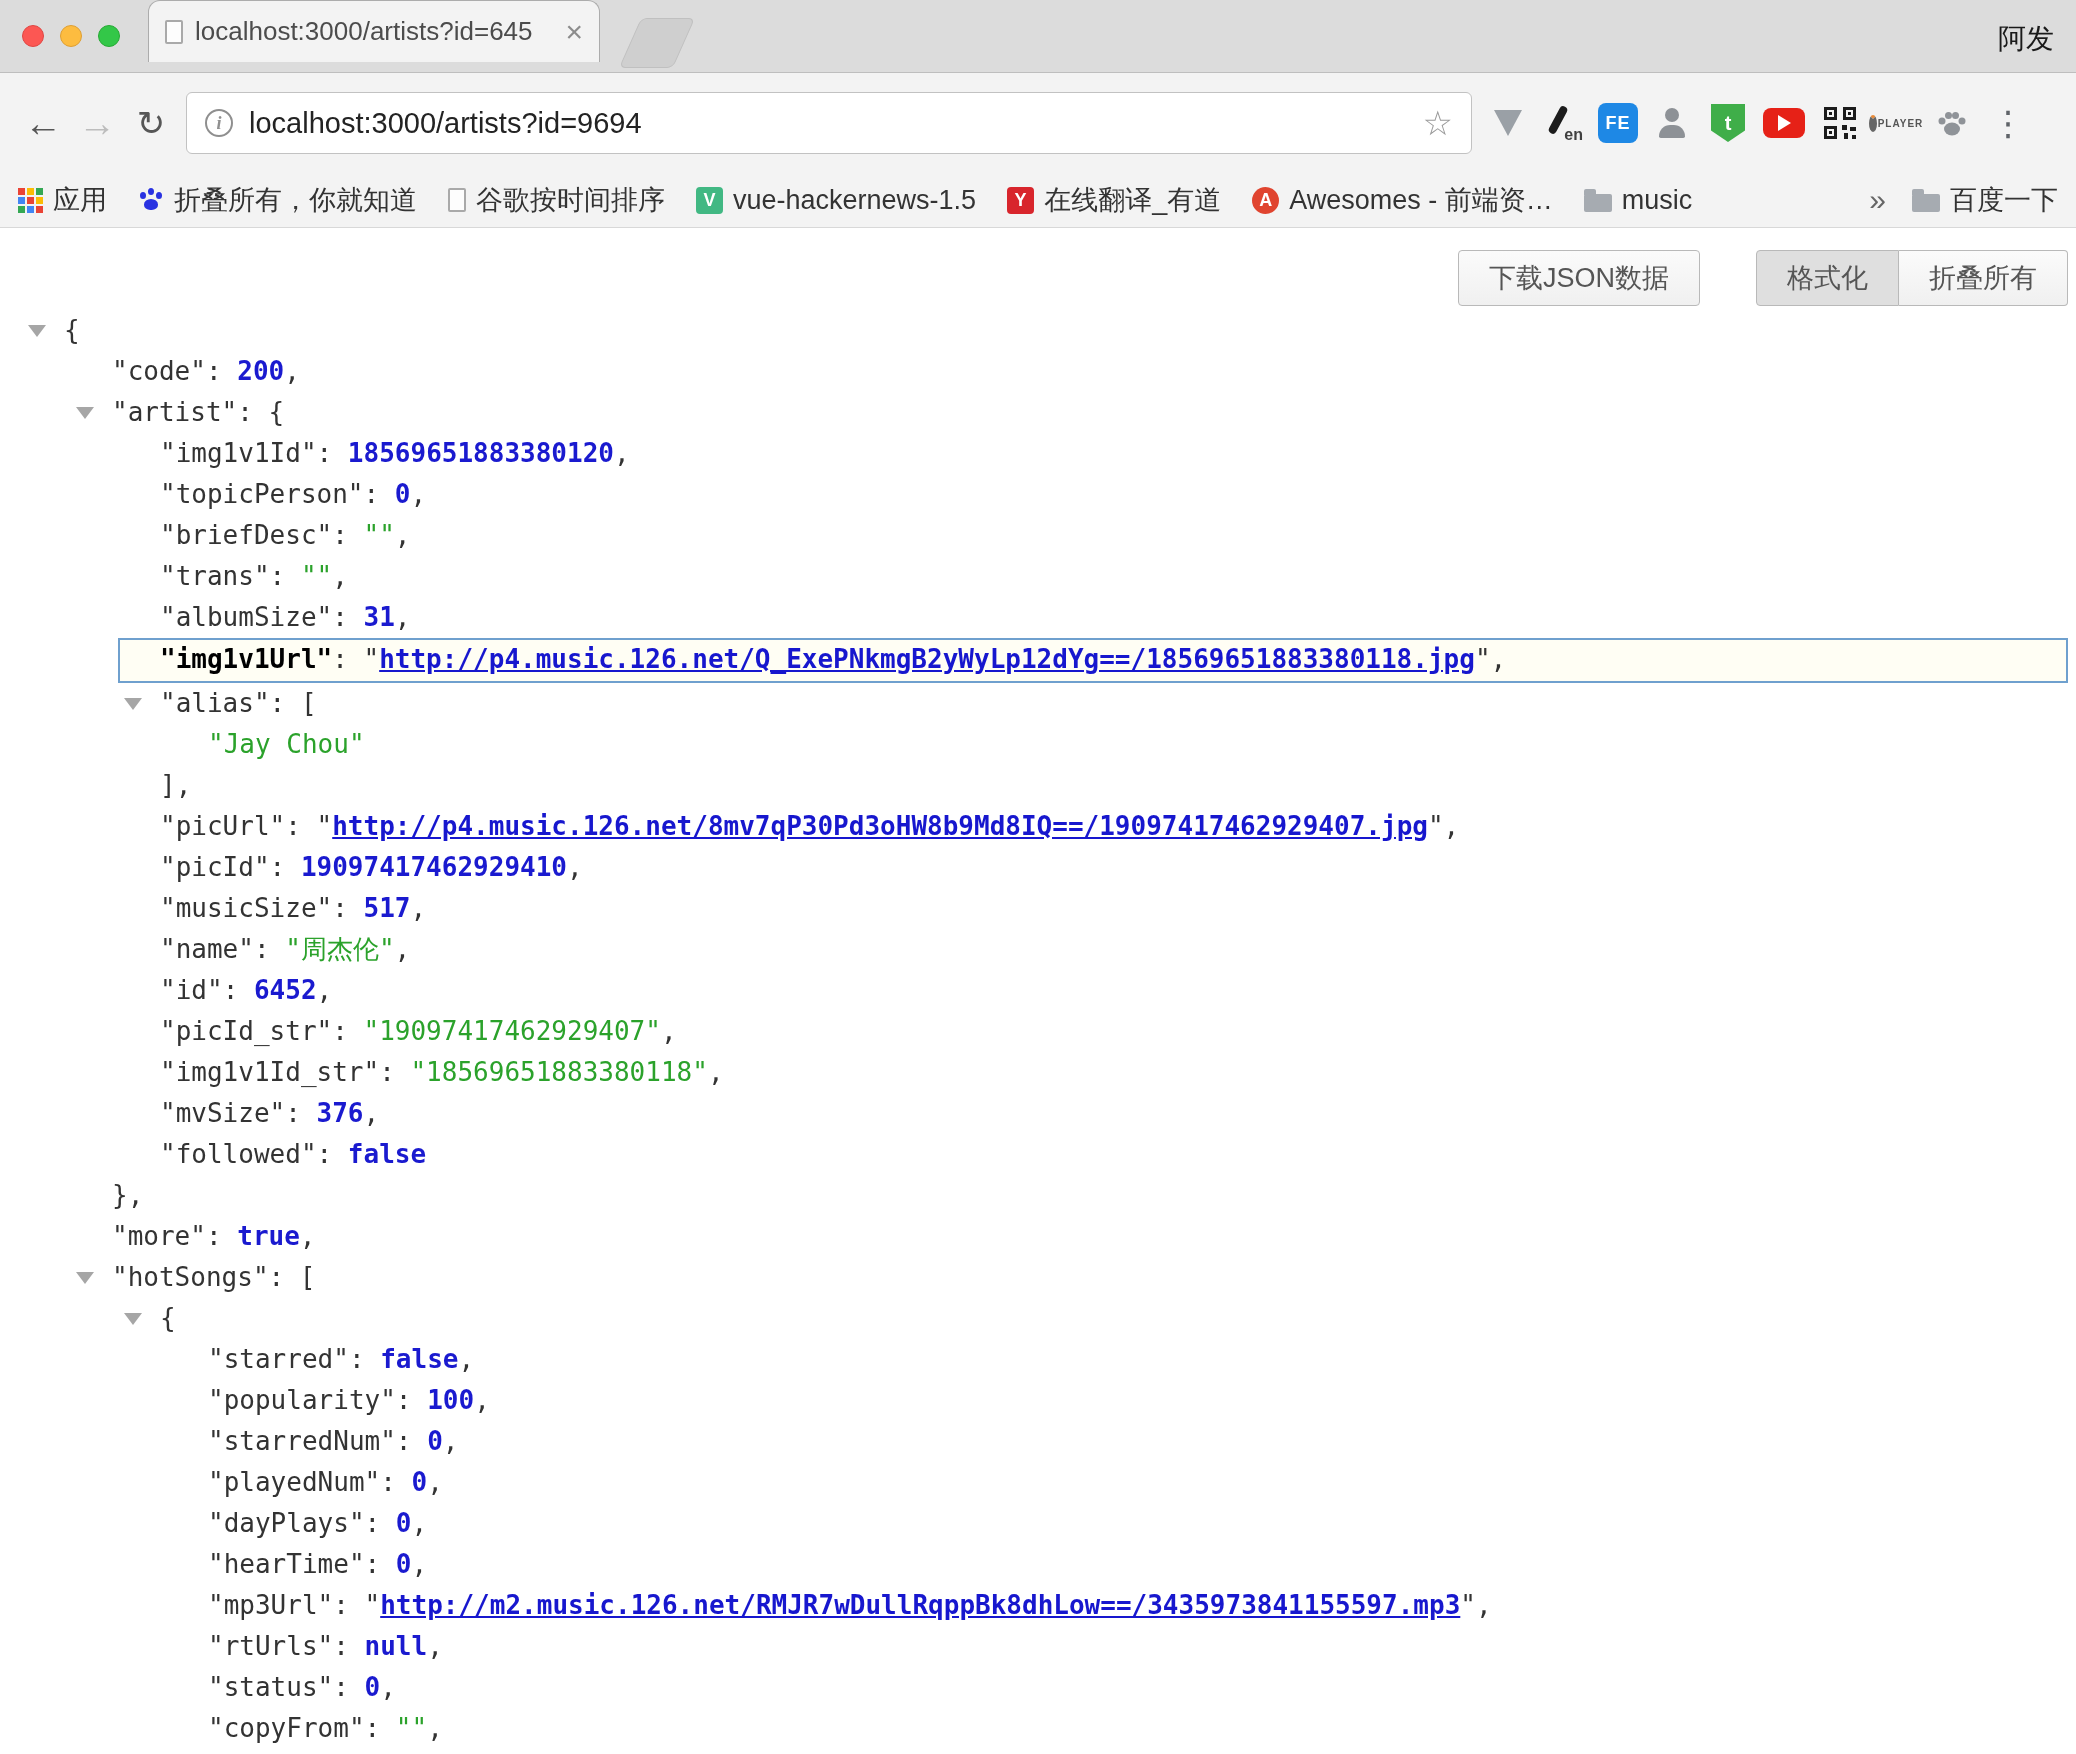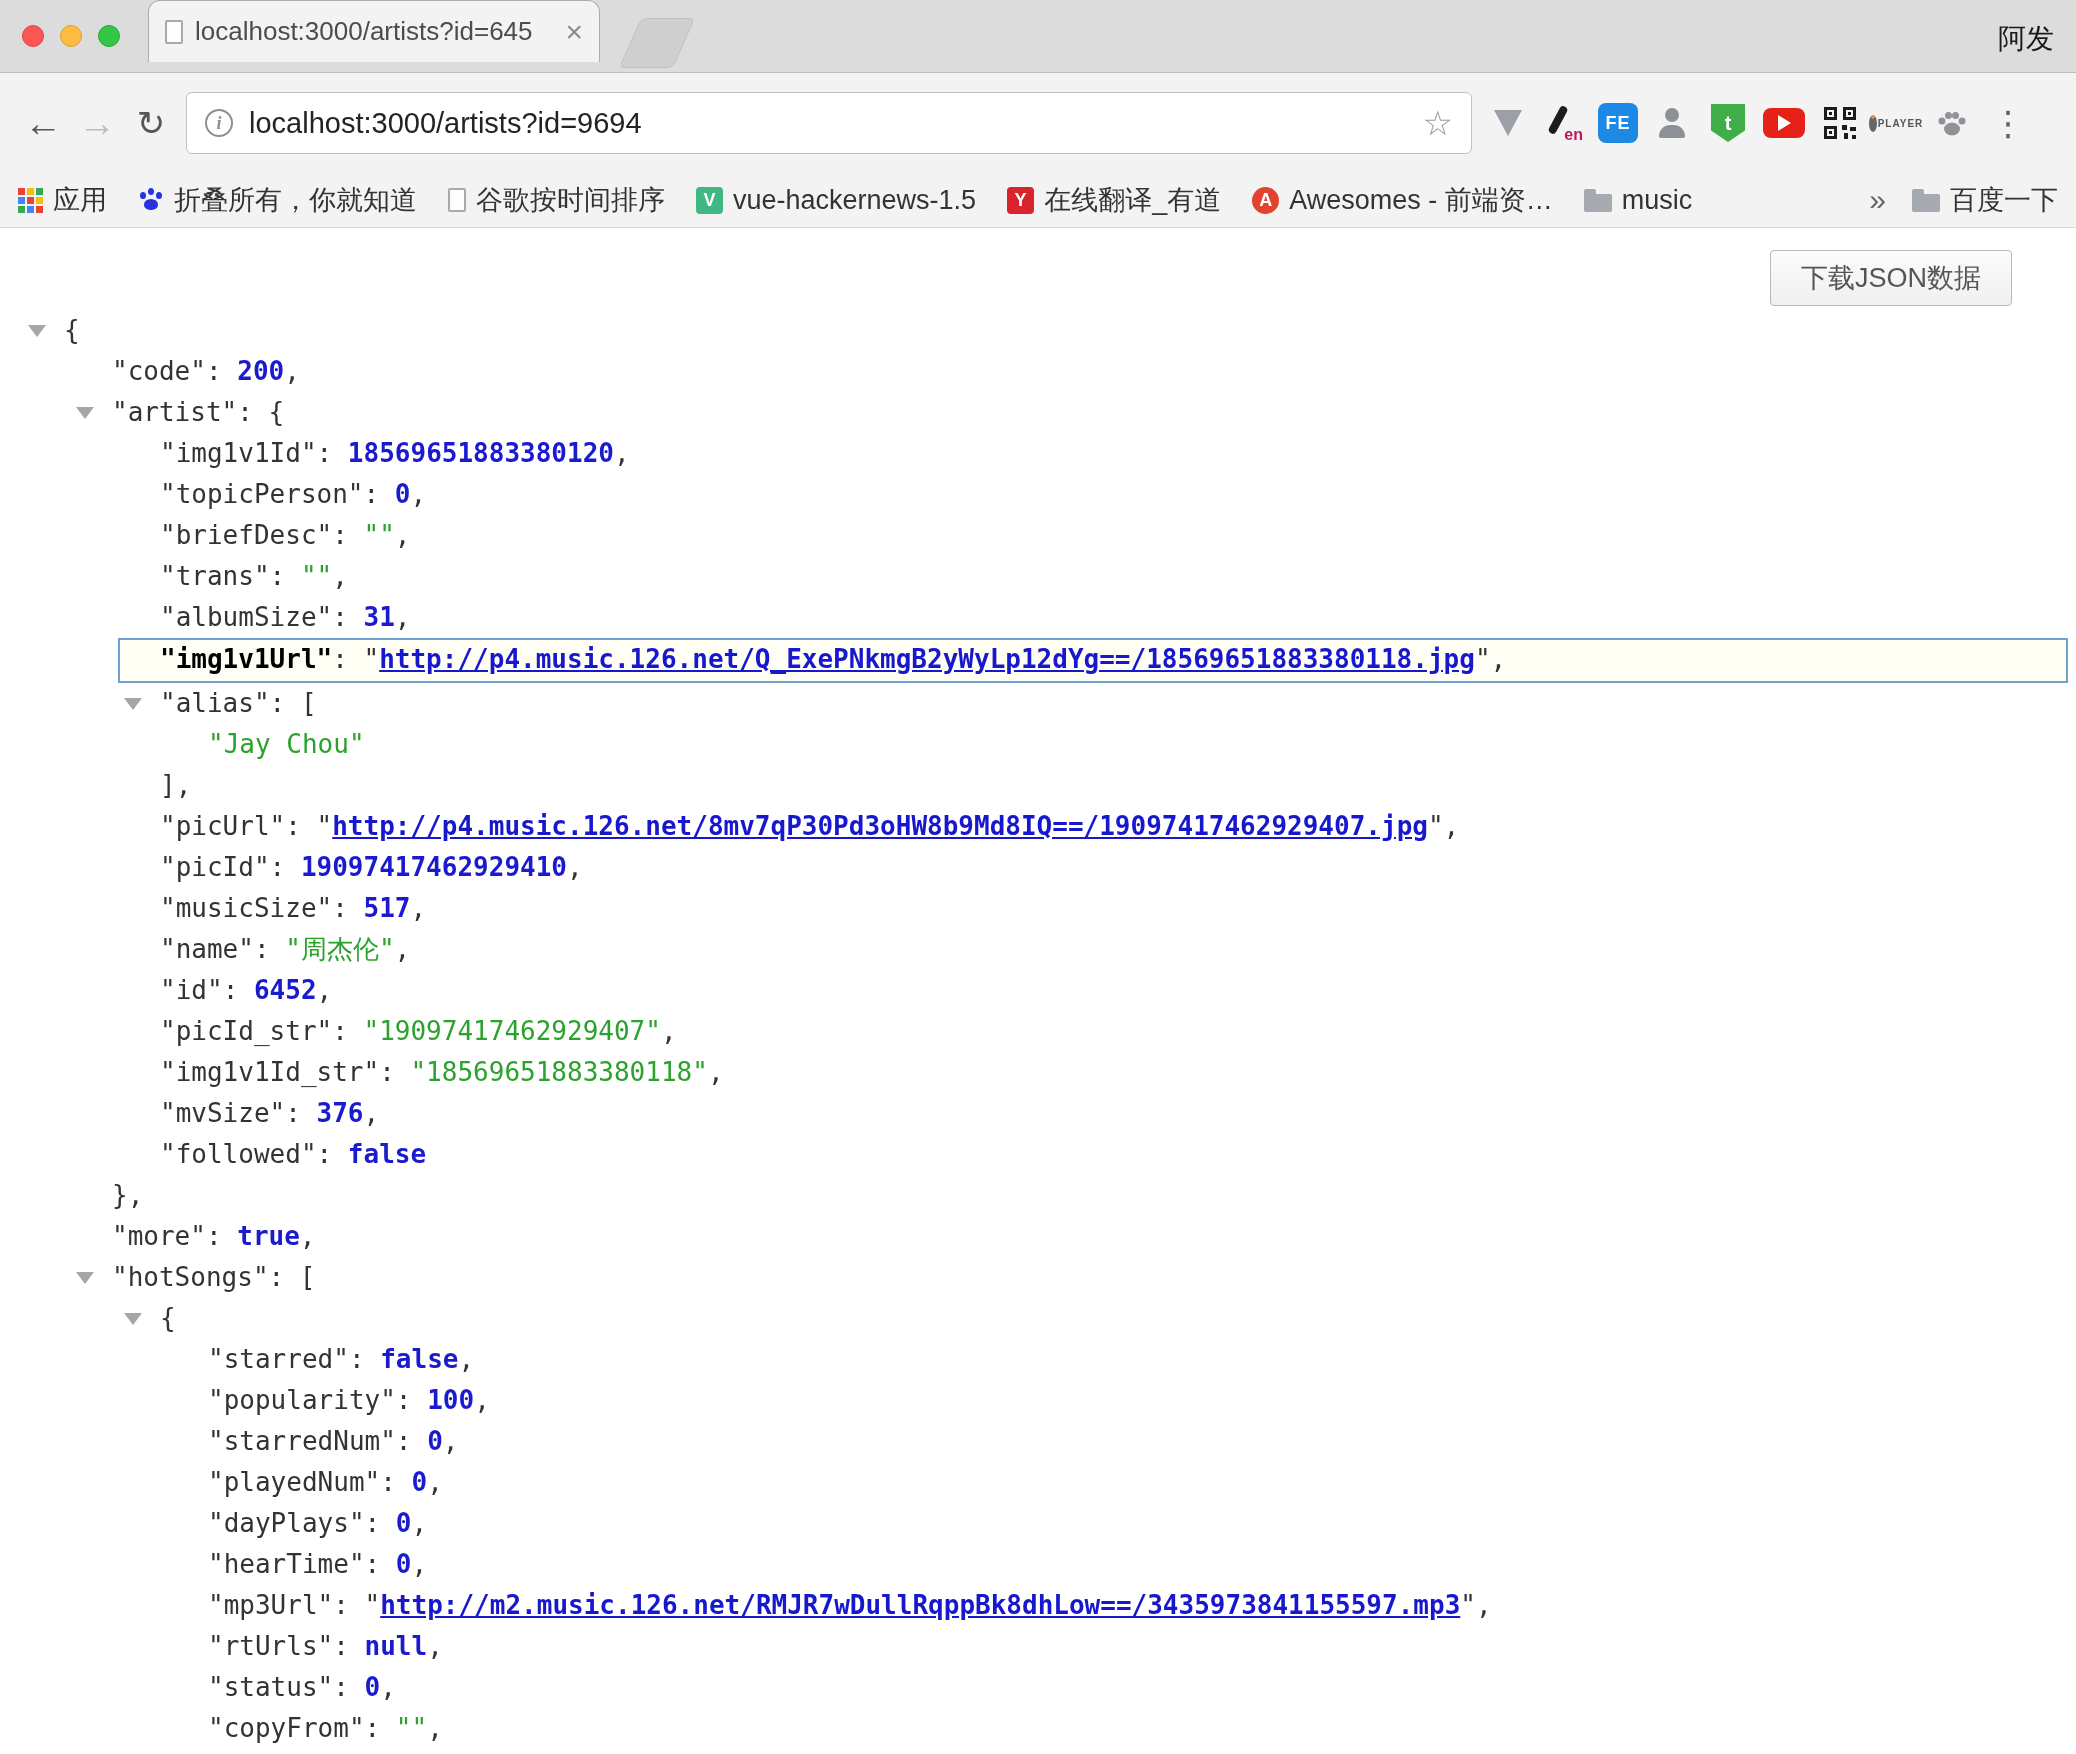--- a/index.html
+++ b/index.html
@@ -30,21 +30,21 @@
   .info-icon{width:28px;height:28px;border-radius:50%;border:2px solid #8F8F8F;color:#8F8F8F;
              display:flex;align-items:center;justify-content:center;box-sizing:border-box;
              font-family:"Liberation Serif", serif;font-style:italic;font-weight:bold;font-size:18px;flex:none;}
   .url-text{flex:1;margin-left:16px;font-size:29px;color:#232323;white-space:nowrap;overflow:hidden;}
   .star{font-size:34px;color:#9A9A9A;flex:none;}
   .extensions{display:flex;align-items:center;gap:12px;margin-left:14px;}
   .ext{width:44px;height:44px;display:flex;align-items:center;justify-content:center;position:relative;}
   .ext i,.ext b,.ext u{font-style:normal;text-decoration:none;}
   .flag-shape{width:0;height:0;border-left:14px solid transparent;border-right:14px solid transparent;border-top:26px solid #9AA0A6;}
   .tr-stroke{position:absolute;left:12px;top:4px;width:8px;height:30px;background:#1C1C1C;transform:rotate(28deg);border-radius:4px;}
-  .tr-en{position:absolute;right:3px;bottom:1px;font-size:16px;font-weight:bold;color:#be185d;margin-top:20px;}
+  .tr-en{position:absolute;right:3px;bottom:1px;font-size:16px;font-weight:bold;color:#404040;margin-top:20px;}
   .ext-fe{background:#1E88E5;border-radius:8px;width:40px;height:40px;}
   .ext-fe b{color:#fff;font-size:18px;font-weight:bold;letter-spacing:1px;}
   .person{position:relative;width:30px;height:30px;display:block;}
   .person::before{content:"";position:absolute;left:8px;top:0;width:14px;height:14px;border-radius:50%;background:#8D9196;}
   .person::after{content:"";position:absolute;left:2px;bottom:0;width:26px;height:13px;border-radius:13px 13px 2px 2px;background:#8D9196;}
   .shield{width:34px;height:38px;background:#3FAE49;clip-path:polygon(0 0,100% 0,100% 70%,50% 100%,0 70%);
           display:flex;align-items:center;justify-content:center;}
   .shield b{color:#fff;font-size:20px;font-weight:bold;}
   .yt{width:42px;height:30px;background:#E62117;border-radius:8px;display:flex;align-items:center;justify-content:center;}
   .play{display:block;width:0;height:0;border-left:13px solid #fff;border-top:8px solid transparent;border-bottom:8px solid transparent;}
@@ -227,17 +227,21 @@
       <span class="bookmark-item">
         <span class="bm-icon folder-icon"></span>
         <span class="bm-label">百度一下</span>
       </span>
     </div>
   </div>
 
   <div class="content">
     <div class="btn-row">
       <button class="pg-btn download">下载JSON数据</button>
+      <div class="btn-group">
+        <button class="pg-btn">格式化</button>
+        <button class="pg-btn">折叠所有</button>
+      </div>
     </div>
     <div class="json-area"><div class="json-line" style="padding-left: 64px;"><span class="tri" style="left: 28px;"></span><span class="tk-p">{</span></div><div class="json-line" style="padding-left: 112px;"><span class="tk-k">"code"</span><span class="tk-p">: </span><span class="tk-n">200</span><span class="tk-p">,</span></div><div class="json-line" style="padding-left: 112px;"><span class="tri" style="left: 76px;"></span><span class="tk-k">"artist"</span><span class="tk-p">: {</span></div><div class="json-line" style="padding-left: 160px;"><span class="tk-k">"img1v1Id"</span><span class="tk-p">: </span><span class="tk-n">18569651883380120</span><span class="tk-p">,</span></div><div class="json-line" style="padding-left: 160px;"><span class="tk-k">"topicPerson"</span><span class="tk-p">: </span><span class="tk-n">0</span><span class="tk-p">,</span></div><div class="json-line" style="padding-left: 160px;"><span class="tk-k">"briefDesc"</span><span class="tk-p">: </span><span class="tk-s">""</span><span class="tk-p">,</span></div><div class="json-line" style="padding-left: 160px;"><span class="tk-k">"trans"</span><span class="tk-p">: </span><span class="tk-s">""</span><span class="tk-p">,</span></div><div class="json-line" style="padding-left: 160px;"><span class="tk-k">"albumSize"</span><span class="tk-p">: </span><span class="tk-n">31</span><span class="tk-p">,</span></div><div class="json-line hl" style="padding-left: 40px;"><span class="tk-kb">"img1v1Url"</span><span class="tk-p">: </span><span class="tk-p">"</span><span class="tk-l">http://p4.music.126.net/Q_ExePNkmgB2yWyLp12dYg==/18569651883380118.jpg</span><span class="tk-p">",</span></div><div class="json-line" style="padding-left: 160px;"><span class="tri" style="left: 124px;"></span><span class="tk-k">"alias"</span><span class="tk-p">: [</span></div><div class="json-line" style="padding-left: 208px;"><span class="tk-s">"Jay Chou"</span></div><div class="json-line" style="padding-left: 160px;"><span class="tk-p">],</span></div><div class="json-line" style="padding-left: 160px;"><span class="tk-k">"picUrl"</span><span class="tk-p">: </span><span class="tk-p">"</span><span class="tk-l">http://p4.music.126.net/8mv7qP30Pd3oHW8b9Md8IQ==/19097417462929407.jpg</span><span class="tk-p">",</span></div><div class="json-line" style="padding-left: 160px;"><span class="tk-k">"picId"</span><span class="tk-p">: </span><span class="tk-n">19097417462929410</span><span class="tk-p">,</span></div><div class="json-line" style="padding-left: 160px;"><span class="tk-k">"musicSize"</span><span class="tk-p">: </span><span class="tk-n">517</span><span class="tk-p">,</span></div><div class="json-line" style="padding-left: 160px;"><span class="tk-k">"name"</span><span class="tk-p">: </span><span class="tk-s">"周杰伦"</span><span class="tk-p">,</span></div><div class="json-line" style="padding-left: 160px;"><span class="tk-k">"id"</span><span class="tk-p">: </span><span class="tk-n">6452</span><span class="tk-p">,</span></div><div class="json-line" style="padding-left: 160px;"><span class="tk-k">"picId_str"</span><span class="tk-p">: </span><span class="tk-s">"19097417462929407"</span><span class="tk-p">,</span></div><div class="json-line" style="padding-left: 160px;"><span class="tk-k">"img1v1Id_str"</span><span class="tk-p">: </span><span class="tk-s">"18569651883380118"</span><span class="tk-p">,</span></div><div class="json-line" style="padding-left: 160px;"><span class="tk-k">"mvSize"</span><span class="tk-p">: </span><span class="tk-n">376</span><span class="tk-p">,</span></div><div class="json-line" style="padding-left: 160px;"><span class="tk-k">"followed"</span><span class="tk-p">: </span><span class="tk-b">false</span></div><div class="json-line" style="padding-left: 112px;"><span class="tk-p">},</span></div><div class="json-line" style="padding-left: 112px;"><span class="tk-k">"more"</span><span class="tk-p">: </span><span class="tk-b">true</span><span class="tk-p">,</span></div><div class="json-line" style="padding-left: 112px;"><span class="tri" style="left: 76px;"></span><span class="tk-k">"hotSongs"</span><span class="tk-p">: [</span></div><div class="json-line" style="padding-left: 160px;"><span class="tri" style="left: 124px;"></span><span class="tk-p">{</span></div><div class="json-line" style="padding-left: 208px;"><span class="tk-k">"starred"</span><span class="tk-p">: </span><span class="tk-b">false</span><span class="tk-p">,</span></div><div class="json-line" style="padding-left: 208px;"><span class="tk-k">"popularity"</span><span class="tk-p">: </span><span class="tk-n">100</span><span class="tk-p">,</span></div><div class="json-line" style="padding-left: 208px;"><span class="tk-k">"starredNum"</span><span class="tk-p">: </span><span class="tk-n">0</span><span class="tk-p">,</span></div><div class="json-line" style="padding-left: 208px;"><span class="tk-k">"playedNum"</span><span class="tk-p">: </span><span class="tk-n">0</span><span class="tk-p">,</span></div><div class="json-line" style="padding-left: 208px;"><span class="tk-k">"dayPlays"</span><span class="tk-p">: </span><span class="tk-n">0</span><span class="tk-p">,</span></div><div class="json-line" style="padding-left: 208px;"><span class="tk-k">"hearTime"</span><span class="tk-p">: </span><span class="tk-n">0</span><span class="tk-p">,</span></div><div class="json-line" style="padding-left: 208px;"><span class="tk-k">"mp3Url"</span><span class="tk-p">: </span><span class="tk-p">"</span><span class="tk-l">http://m2.music.126.net/RMJR7wDullRqppBk8dhLow==/3435973841155597.mp3</span><span class="tk-p">",</span></div><div class="json-line" style="padding-left: 208px;"><span class="tk-k">"rtUrls"</span><span class="tk-p">: </span><span class="tk-b">null</span><span class="tk-p">,</span></div><div class="json-line" style="padding-left: 208px;"><span class="tk-k">"status"</span><span class="tk-p">: </span><span class="tk-n">0</span><span class="tk-p">,</span></div><div class="json-line" style="padding-left: 208px;"><span class="tk-k">"copyFrom"</span><span class="tk-p">: </span><span class="tk-s">""</span><span class="tk-p">,</span></div></div>
   </div>
 
 </div>
 
 </body></html>

